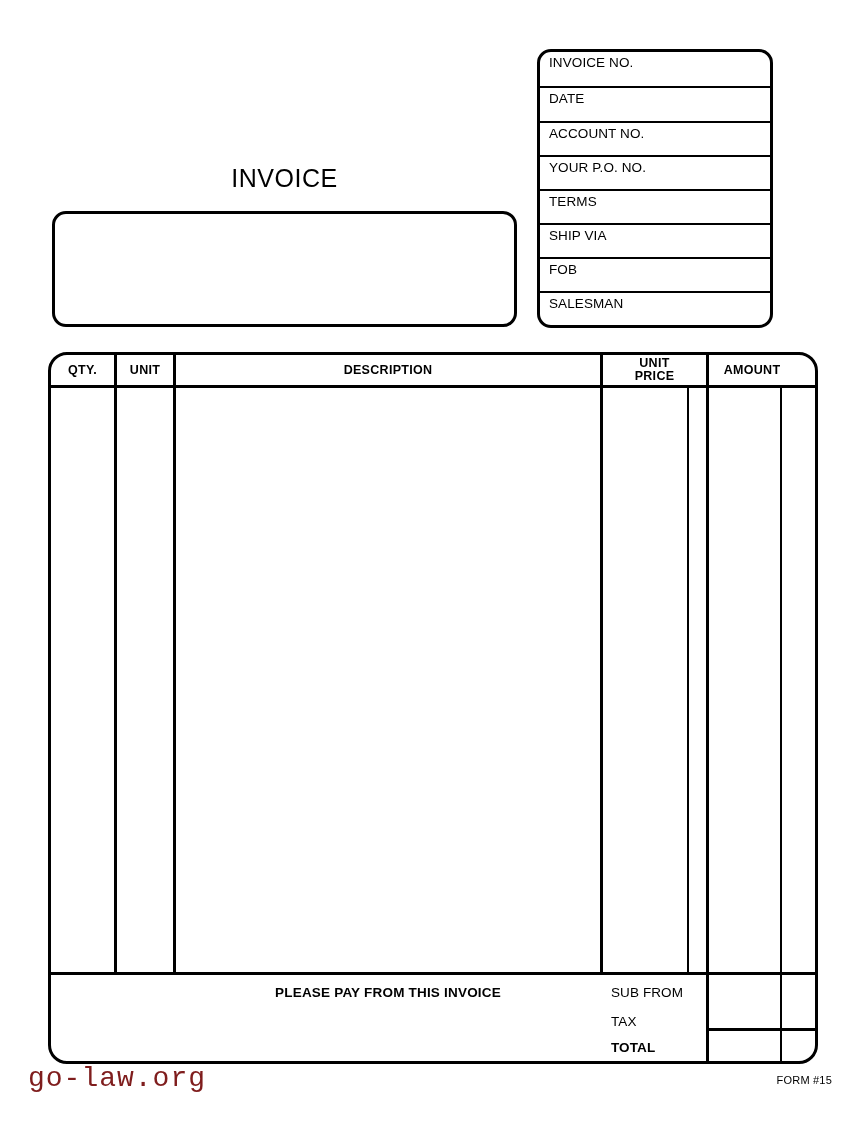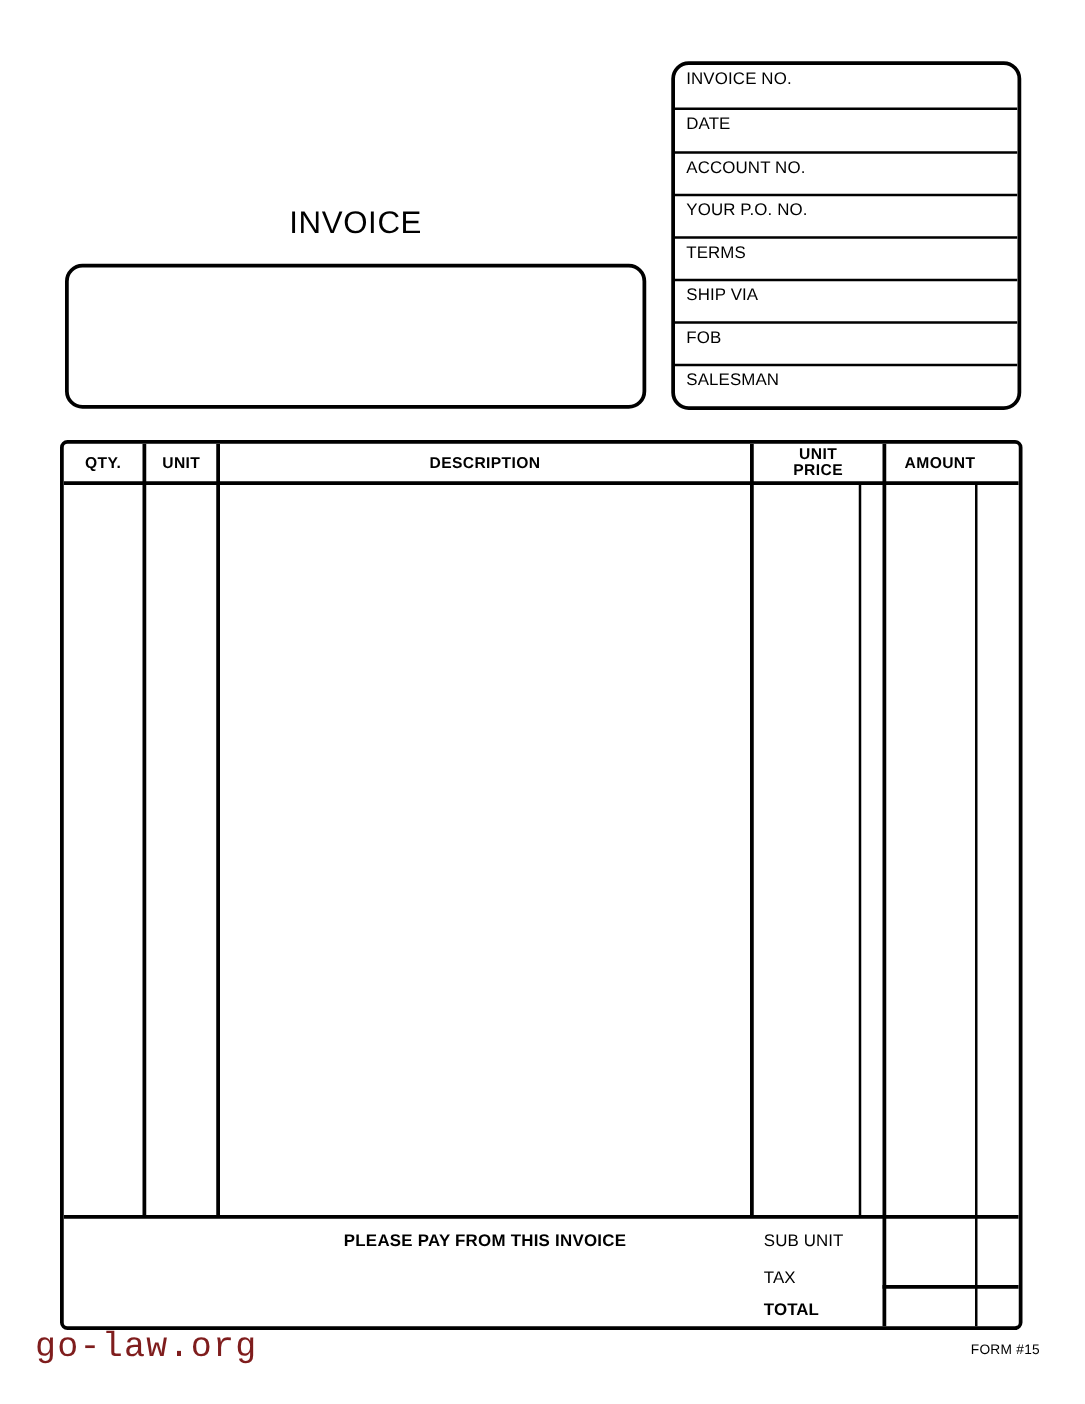--- a/index.html
+++ b/index.html
@@ -44,21 +44,21 @@
     border: 3px solid #000;
     border-radius: 14px;
     background: #fff;
   }
 
   
   #info-box {
     position: absolute;
     left: 537px;
     top: 49px;
-    width: 280px;
+    width: 236px;
     height: 279px;
     box-sizing: border-box;
     border: 3px solid #000;
     border-radius: 14px;
     background: #fff;
     overflow: hidden;
   }
   .info-row {
     position: relative;
     box-sizing: border-box;
@@ -74,21 +74,21 @@
 
   
   #main-table {
     position: absolute;
     left: 48px;
     top: 352px;
     width: 770px;
     height: 712px;
     box-sizing: border-box;
     border: 3px solid #000;
-    border-radius: 6px;
+    border-radius: 19px;
     background: #fff;
     overflow: hidden;
   }
 
   
   #table-head {
     position: absolute;
     left: 0;
     top: 0;
     right: 0;
@@ -245,21 +245,21 @@
     <div class="vrule thin body-seg" style="left:636px; height:584px;"></div>
 
     <div class="vrule" style="left:655px; height:712px;"></div>
 
     <div class="vrule thin body-seg" style="left:729px; height:679px;"></div>
 
     <div id="totals-rule"></div>
 
     <div id="please-pay">PLEASE PAY FROM THIS INVOICE</div>
 
-    <div class="totals-label" style="top:630px;">SUB UNIT</div>
+    <div class="totals-label" style="top:630px;">SUB FROM</div>
     <div class="totals-label" style="top:659px;">TAX</div>
     <div class="totals-label bold" style="top:685px;">TOTAL</div>
 
     <div id="amount-split"></div>
 
   </div>
 
   <div id="watermark">go-law.org</div>
   <div id="form-number">FORM #15</div>
 

